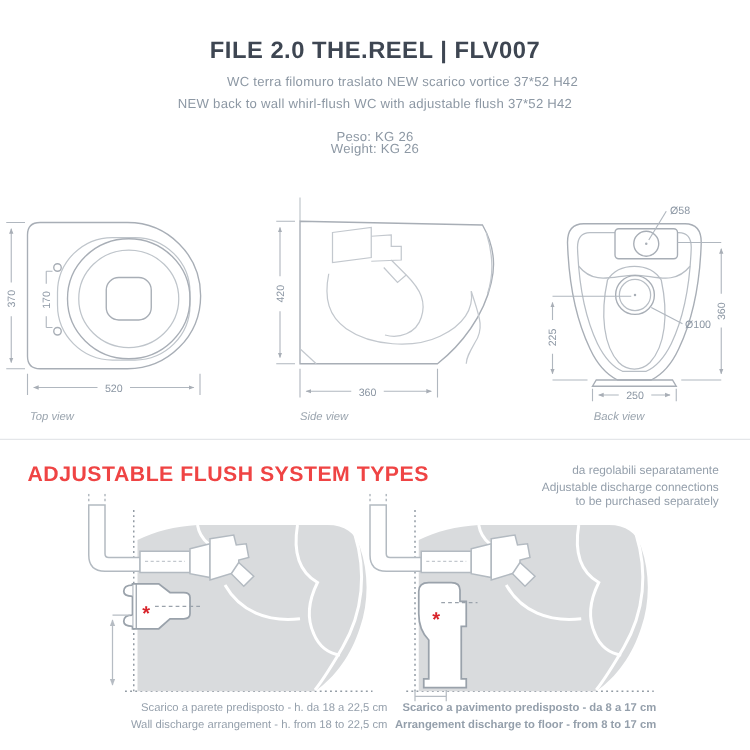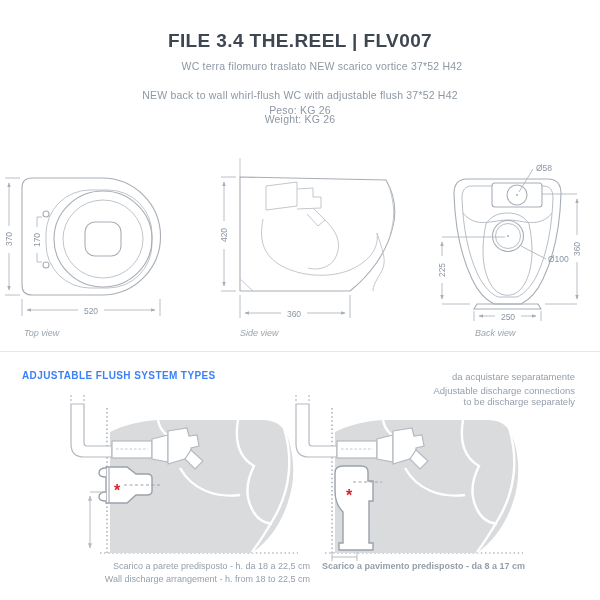--- a/index.html
+++ b/index.html
@@ -4,39 +4,39 @@
 <style>
   html,body{margin:0;padding:0;}
   body{
     width:600px;height:600px;position:relative;background:#ffffff;
     font-family:"Liberation Sans",sans-serif;overflow:hidden;
   }
   .abs{position:absolute;}
   .center{width:600px;text-align:center;}
   .title{top:30px;font-size:19px;font-weight:bold;color:#3e4652;letter-spacing:.4px;}
   .sub{font-size:10.5px;color:#8d98a4;letter-spacing:.2px;}
-  .sub1{top:60px;padding-left:22px;}.sub2{top:89px;}
+  .sub1{top:60px;padding-left:22px;}.sub2{top:77px;}
   .peso{top:104px;}.weight{top:113px;text-align:center;}
   .divider{top:351px;left:0;width:600px;height:1px;background:#e4e6e9;}
-  .section-heading{top:370px;left:22px;font-size:10px;font-weight:bold;color:#3b82f6;letter-spacing:.4px;}
+  .section-heading{top:370px;left:22px;font-size:17px;font-weight:bold;color:#ef4444;letter-spacing:.4px;}
   .note{top:371px;right:25px;text-align:right;font-size:9.5px;line-height:11.5px;color:#949fab;}
   .note .en{margin-top:2px;}
   .note .ast{color:#d8232a;font-weight:bold;font-size:11px;}
   .caption{top:560px;text-align:right;font-size:9px;line-height:12.5px;color:#949fab;}
   .caption-left{left:60px;width:250px;}
   .caption-right{left:295px;width:230px;font-weight:bold;}
   svg{display:block;position:absolute;left:0;}
   svg text{font-family:"Liberation Sans",sans-serif;fill:#8b96a3;font-size:8.5px;}
   .viewlabel{font-style:italic;font-size:9px;fill:#9aa4ae;}
   .red-ast{fill:#d8232a;font-weight:bold;font-size:16px;}
 </style>
 </head>
 <body>
 
-<div class="abs center title">FILE 3.4 THE.REEL | FLV007</div>
+<div class="abs center title">FILE 2.0 THE.REEL | FLV007</div>
 <div class="abs center sub sub1">WC terra filomuro traslato NEW scarico vortice 37*52  H42</div>
 <div class="abs center sub sub2">NEW back to wall whirl-flush WC with adjustable flush 37*52  H42</div>
 <div class="abs center sub peso">Peso: KG 26</div>
 <div class="abs center sub weight">Weight: KG 26</div>
 
 <svg style="top:150px" width="600" height="205" viewBox="0 150 600 205">
   <defs>
     <marker id="arrA" viewBox="0 0 10 10" refX="8" refY="5" markerWidth="5.5" markerHeight="5.5" orient="auto-start-reverse">
       <path d="M0 1.5 L9 5 L0 8.5 z" fill="#a8aeb6"></path>
     </marker>
@@ -143,23 +143,23 @@
     <text x="508" y="319.5" text-anchor="middle" stroke="none">250</text>
   </g>
   <text class="viewlabel" x="475" y="336">Back view</text>
 </svg>
 
 <div class="abs divider"></div>
 
 <div class="abs section-heading">ADJUSTABLE FLUSH SYSTEM TYPES</div>
 
 <div class="abs note">
-  <div>da acquistare separatamente</div>
+  <div>da regolabili separatamente</div>
   <div class="en">Adjustable discharge connections</div>
-  <div>to be discharge separately</div>
+  <div>to be purchased separately</div>
 </div>
 
 <svg style="top:395px" width="600" height="170" viewBox="0 395 600 170">
   <defs>
     <marker id="arrB" viewBox="0 0 10 10" refX="8" refY="5" markerWidth="6" markerHeight="6" orient="auto-start-reverse">
       <path d="M0 1.5 L9 5 L0 8.5 z" fill="#b6bcc3"></path>
     </marker>
     <g id="toilet-sil">
       <path d="M107 408 V553" stroke="#929ba4" stroke-width="1.2" stroke-dasharray="1.5 2.6" fill="none"></path>
       <path d="M100 553 H298" stroke="#929ba4" stroke-width="1.2" stroke-dasharray="1.5 2.6" fill="none"></path>
@@ -203,13 +203,14 @@
     </g>
   </g>
 </svg>
 
 <div class="abs caption caption-left">
   <div>Scarico a parete predisposto - h. da 18 a 22,5 cm</div>
   <div>Wall discharge arrangement - h. from 18 to 22,5 cm</div>
 </div>
 <div class="abs caption caption-right">
   <div>Scarico a pavimento predisposto - da 8 a 17 cm</div>
+  <div>Arrangement discharge to floor - from 8 to 17 cm</div>
 </div>
 
 </body></html>

